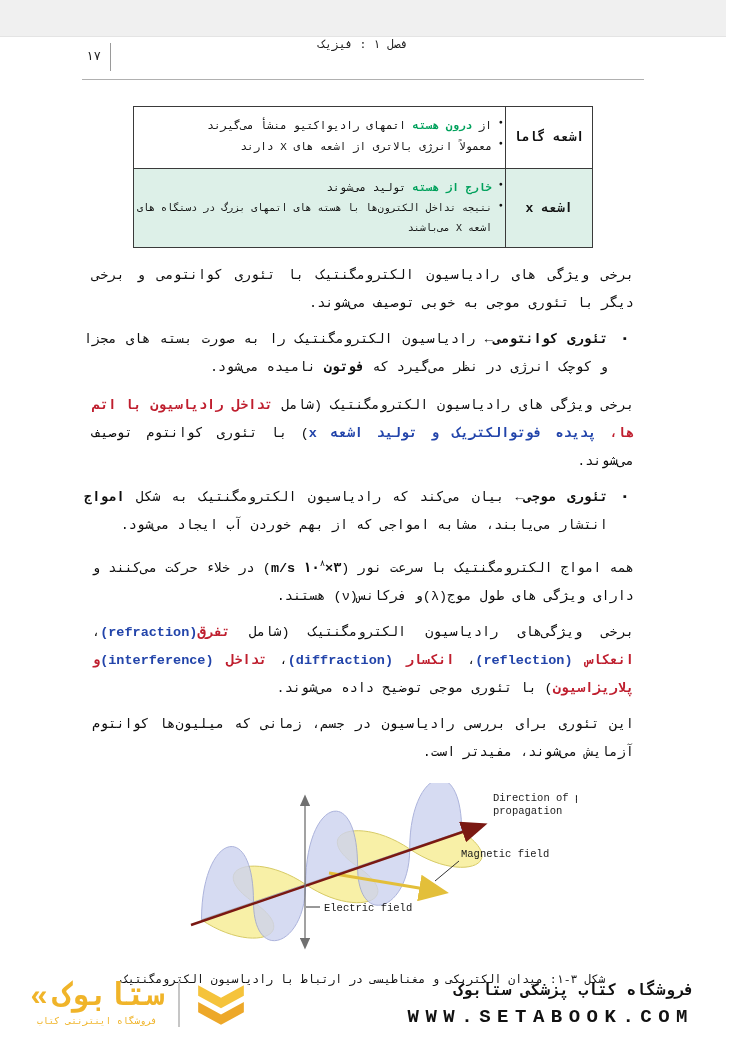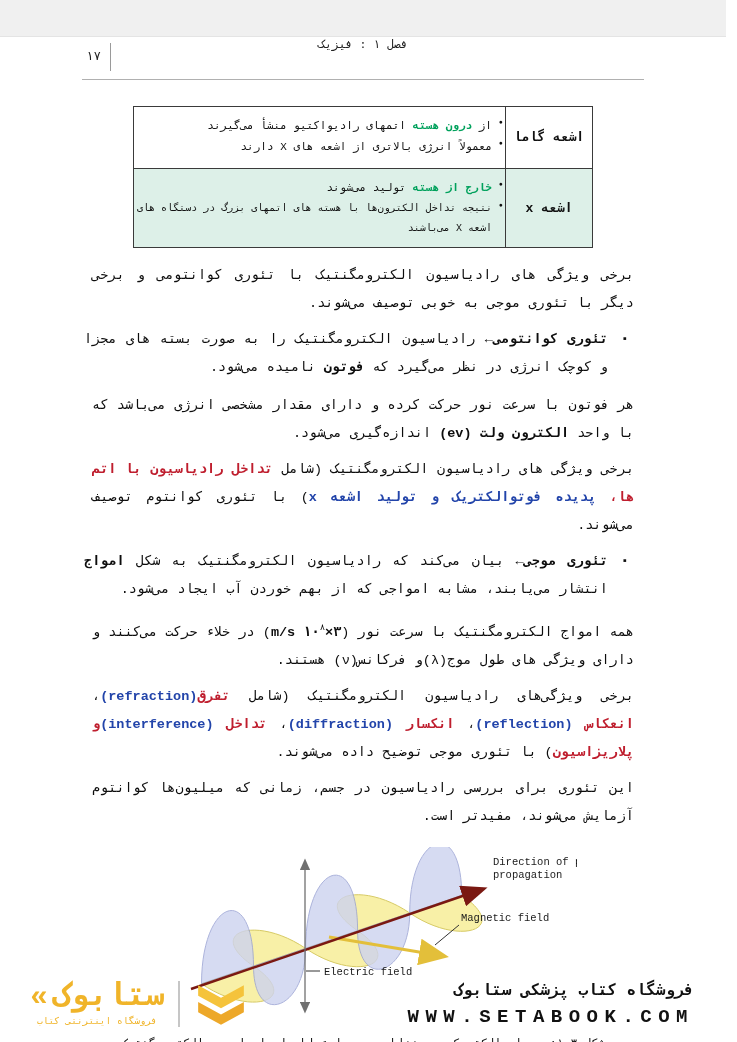--- a/index.html
+++ b/index.html
@@ -94,23 +94,20 @@
   </tbody>
     </table>
 
   <div class="bodytext">
     <p>برخی ویژگی های رادیاسیون الکترومگنتیک با تئوری کوانتومی و برخی دیگر با تئوری موجی به خوبی توصیف می‌شوند.</p>
 
     <div class="bullet">
       <span class="bold">تئوری کوانتومی</span><span>←</span><span> رادیاسیون الکترومگنتیک را به صورت بسته های مجزا و کوچک انرژی در نظر می‌گیرد که </span><span class="bold">فوتون</span><span> نامیده می‌شود.</span>
     </div>
 
-    <p>
-      <span>هر فوتون با سرعت نور حرکت کرده و دارای مقدار مشخصی انرژی می‌باشد که با واحد </span><span class="bold">الکترون ولت (ev)</span><span> اندازه‌گیری می‌شود.</span>
-    </p>
 
     <p>
       <span>برخی ویژگی های رادیاسیون الکترومگنتیک (شامل </span><span class="red" style="color:#bf1e2e">تداخل رادیاسیون با اتم ها</span><span class="red" style="color:#bf1e2e">، </span><span class="blue" style="color:#2244aa">پدیده فوتوالکتریک و تولید اشعه x</span><span>) با تئوری کوانتوم توصیف می‌شوند.</span>
     </p>
 
     <div class="bullet">
       <span class="bold">تئوری موجی</span><span>←</span><span> بیان می‌کند که رادیاسیون الکترومگنتیک به شکل </span><span class="bold">امواج</span><span> انتشار می‌یابند، مشابه امواجی که از بهم خوردن آب ایجاد می‌شود.</span>
     </div>
 
     <p>

